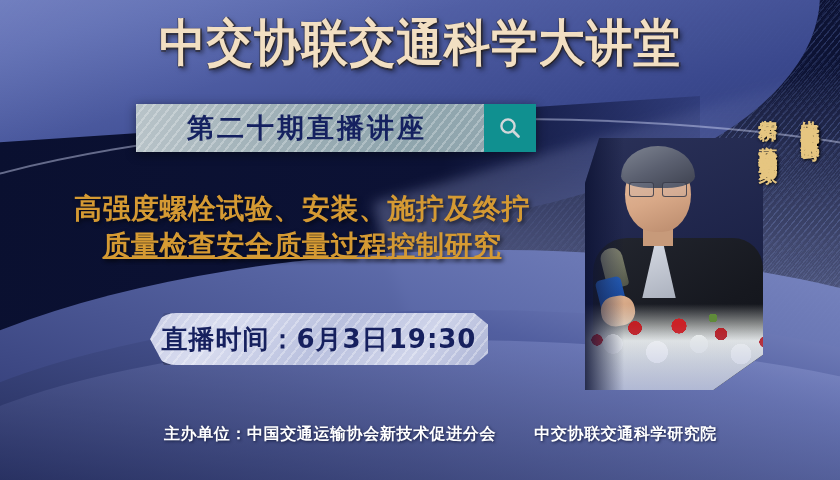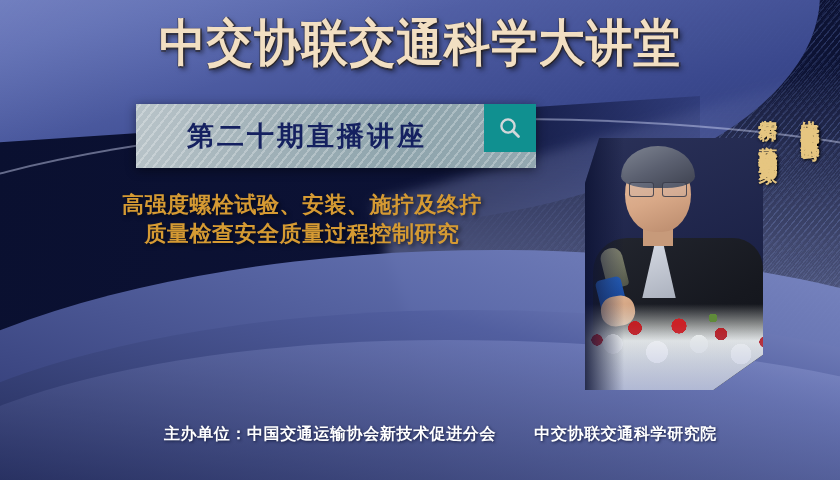--- a/index.html
+++ b/index.html
@@ -245,21 +245,21 @@
       2px 0 0 rgba(40,30,18,0.55),
       -1px 0 0 rgba(40,30,18,0.35),
       0 2px 0 rgba(40,30,18,0.45),
       3px 3px 6px rgba(0,0,0,0.55);
   }
 
   
   .subtitle-bar {
     position: absolute;
     left: 136px; top: 104px;
-    width: 400px; height: 64px;
+    width: 400px; height: 48px;
     background: linear-gradient(100deg, #b9c4c9 0%, #9fb0b7 35%, #8fa5ad 65%, #93a8b0 100%);
     box-shadow: 0 2px 10px rgba(0,0,0,0.45);
     overflow: hidden;
   }
   .subtitle-bar .stripe-tex {
     position: absolute; inset: 0;
     background-image: repeating-linear-gradient(
       -52deg,
       rgba(255,255,255,0.26) 0px,
       rgba(255,255,255,0.26) 2px,
@@ -286,28 +286,28 @@
   }
   .search-box svg { display: block; }
 
   
   .headline {
     position: absolute;
     left: 8px; top: 190px;
     width: 588px;
     text-align: center;
     color: #d59a33;
-    font-size: 22px;
+    font-size: 28px;
     line-height: 1.33;
     font-weight: 700;
     letter-spacing: 0.5px;
     font-family: "DejaVu Sans", "Liberation Sans", sans-serif;
     text-shadow: 2px 2px 4px rgba(0,0,0,0.6);
   }
-  .headline .l2 { display: block; }
+  .headline .l2 { display: block; text-decoration: underline; }
 
   
   .time-pill {
     position: absolute;
     left: 150px; top: 313px;
     width: 338px; height: 52px;
     background: linear-gradient(130deg, #c9cde6 0%, #d8dcef 22%, #b9c0de 52%, #cfd4ea 78%, #aab2d4 100%);
     clip-path: polygon(0 50%, 14px 0, calc(100% - 14px) 0, 100% 22%, 100% 78%, calc(100% - 14px) 100%, 14px 100%);
     border-radius: 26px 6px 6px 26px;
     display: flex; align-items: center; justify-content: center;
@@ -415,20 +415,24 @@
         <line x1="15.8" y1="15.8" x2="21.5" y2="21.5" stroke="#d2d7da" stroke-width="2.8" stroke-linecap="round"></line>
       </svg>
     </div>
   </div>
 
   <div class="headline">
     <span class="l1">高强度螺栓试验、安装、施拧及终拧</span>
     <span class="l2">质量检查安全质量过程控制研究</span>
   </div>
 
+  <div class="time-pill">
+    <div class="tex"></div>
+    <span class="time-text">直播时间：6月3日19:30</span>
+  </div>
 
   <div class="vtext vtext-name">黄绍桥　高栓试验研究首席专家</div>
   <div class="vtext vtext-org">中铁大桥科学研究院有限公司</div>
 
   <div class="footer">
     <span>主办单位：中国交通运输协会新技术促进分会</span>
     <span class="gap"></span>
     <span>中交协联交通科学研究院</span>
   </div>
 

